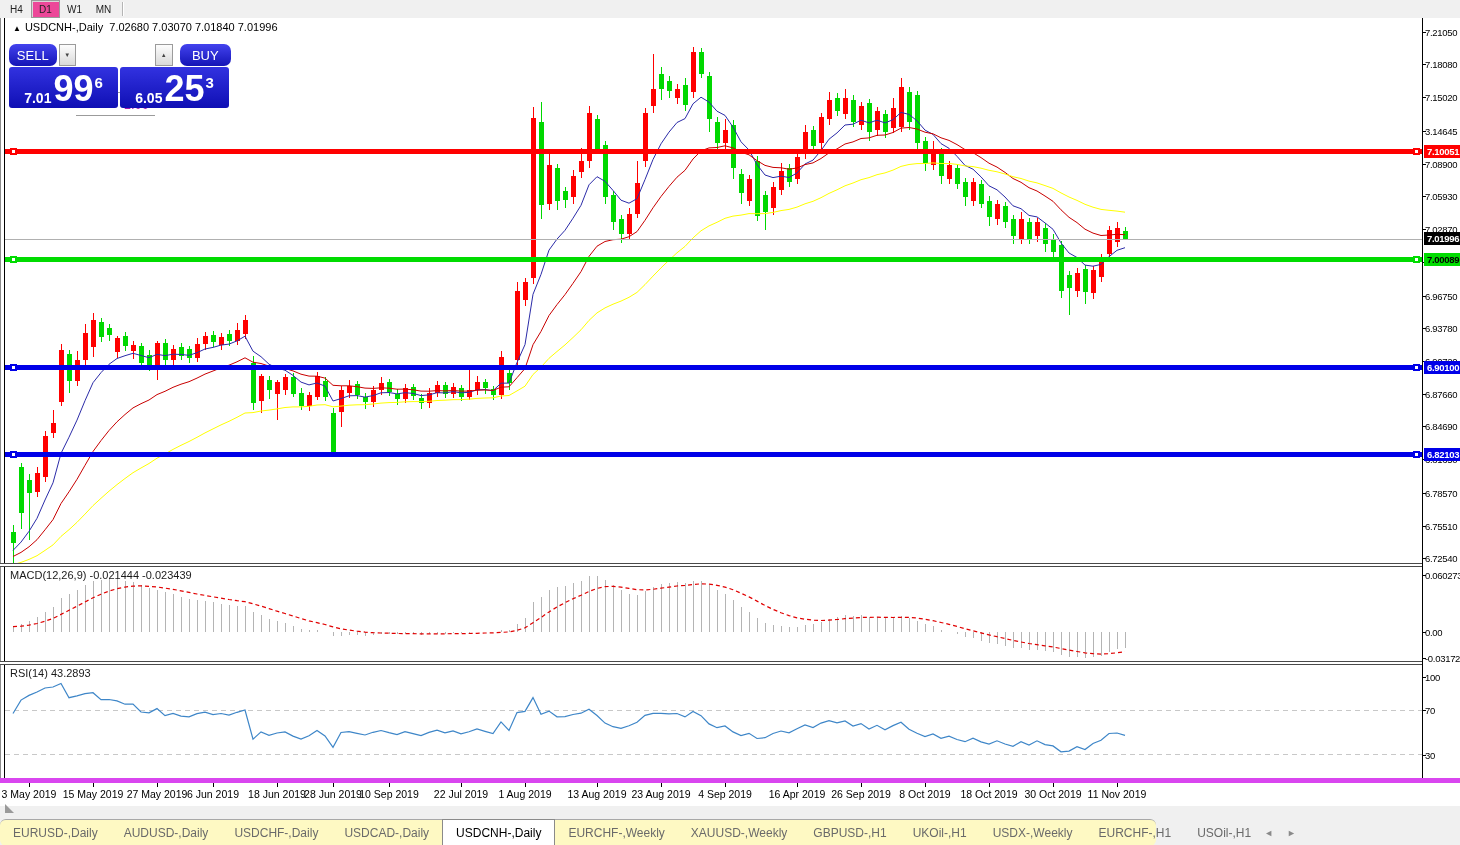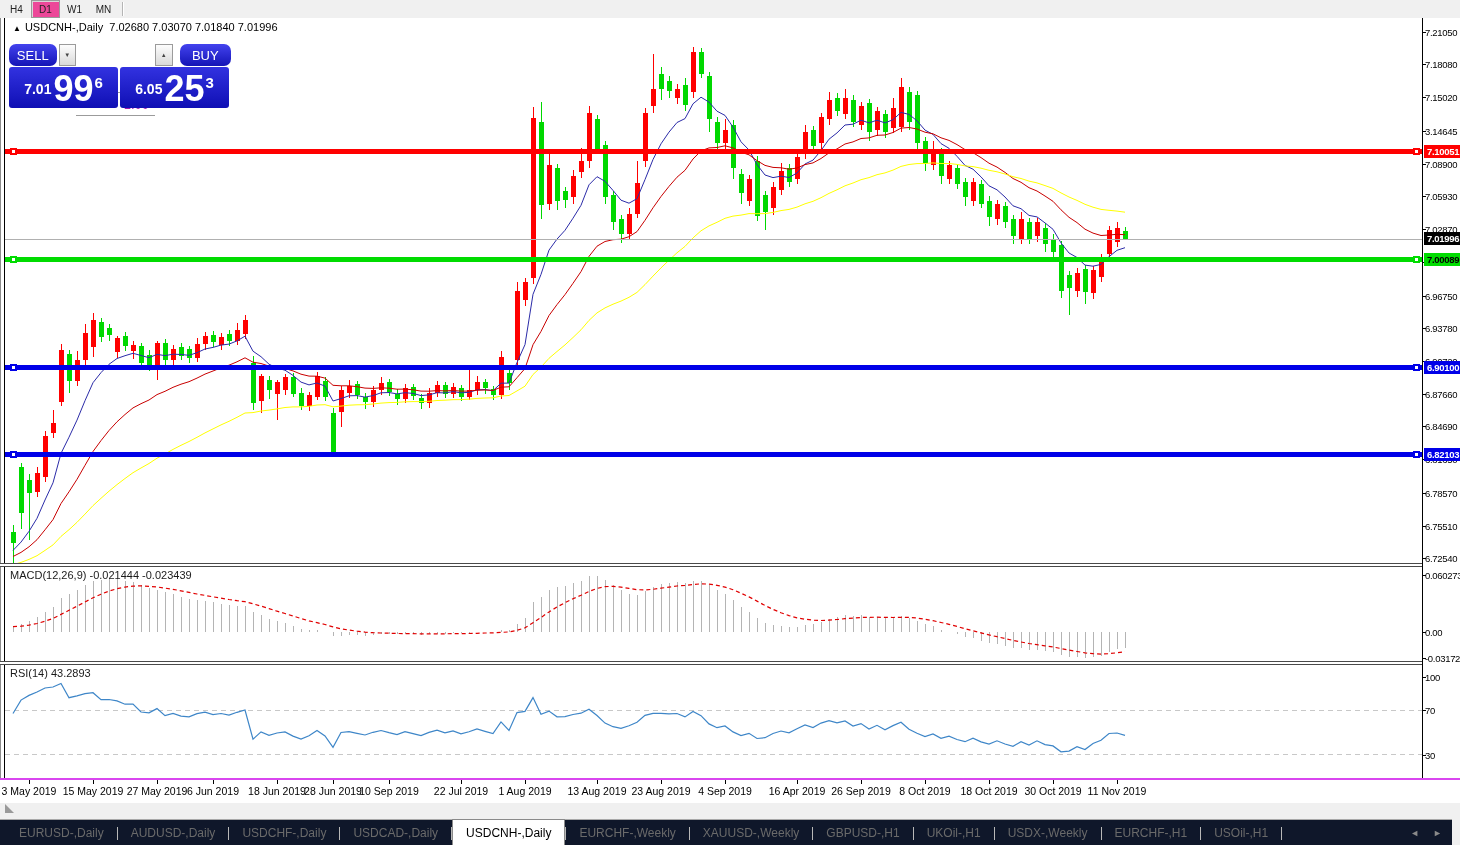--- a/index.html
+++ b/index.html
@@ -48,32 +48,32 @@
   .spin-btn{width:16px;background:linear-gradient(#fdfdfd,#d9d9d9);border:1px solid #9b9b9b;
             display:flex;align-items:center;justify-content:center;font-size:6px;color:#444;cursor:pointer;}
   #vol-input{width:71px;border:1px solid #9b9b9b;border-left:none;border-right:none;
              font-size:13px;text-align:right;padding-right:6px;color:#a21caf;background:#fff;
              font-family:inherit;height:20px;box-sizing:content-box;margin-top:48px;}
   #vol-down{margin-left:2px;}
   .tp-row2{display:flex;margin-top:1px;}
   .quote-box{width:109px;height:39px;background:linear-gradient(#3232e0,#0f0fb4);border-radius:3px;
              color:#fff;display:flex;align-items:flex-end;justify-content:center;padding-bottom:2px;cursor:pointer;}
   .quote-box+.quote-box{margin-left:2px;}
-  .q-small{font-size:14px;font-weight:bold;margin-right:2px;margin-bottom:9px;}
+  .q-small{font-size:14px;font-weight:bold;margin-right:2px;margin-bottom:0;}
   .q-big{font-size:36px;font-weight:bold;line-height:34px;}
   .q-sup{font-size:15px;font-weight:bold;margin-bottom:15px;margin-left:1px;}
 
   
-  #date-axis{position:absolute;left:0;top:778px;width:1460px;height:23px;background:#fff;border-top:2px solid #d946ef;}
+  #date-axis{position:absolute;left:0;top:778px;width:1460px;height:23px;background:#fff;border-top:5px solid #d946ef;}
   .d-label{position:absolute;top:5px;font-size:10.5px;color:#000;white-space:nowrap;transform:translateX(-50%);}
   .d-tick{position:absolute;top:0;width:1px;height:4px;background:#000;}
 
   
-  #tab-bar{position:absolute;left:0;top:819px;width:1452px;height:26px;background:#0f172a;
-           border-top:1px solid #a8a8a8;display:flex;align-items:stretch;font-size:12px;}
+  #tab-bar{position:absolute;left:0;top:819px;width:1156px;height:26px;background:#fef9c3;
+           border-top:1px solid #a8a8a8;display:flex;align-items:stretch;font-size:12px;border-radius:6px;}
   .tab{display:flex;align-items:center;padding:0 13px;color:#6a6a6a;cursor:pointer;white-space:nowrap;}
   .tab.active{background:#fff;color:#000;border:1px solid #8a8a8a;border-bottom:none;margin-top:-1px;}
   .tab-sep{width:1px;align-self:center;height:13px;background:#b8b8b8;}
   #tab-scroll{margin-left:auto;display:flex;align-items:center;gap:14px;padding-right:10px;color:#8a8a8a;font-size:9px;}
   #tab-scroll span{cursor:pointer;}
 
   #rsi-grip{position:absolute;left:5px;top:786px;width:0;height:0;z-index:4;
             border-left:9px solid #9a9a9a;border-top:9px solid transparent;}
 </style>
 </head>

